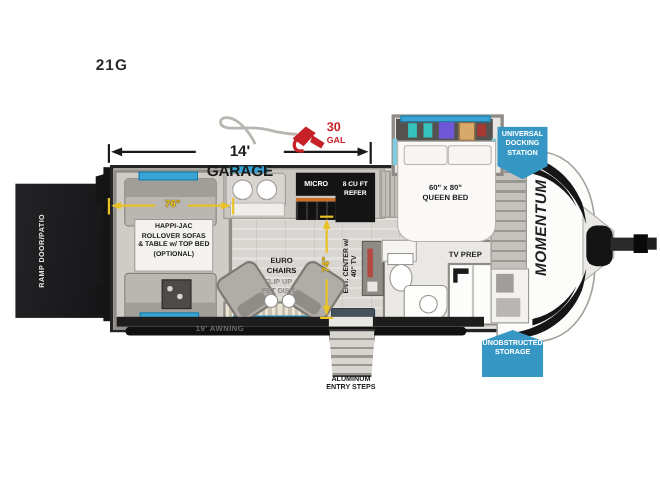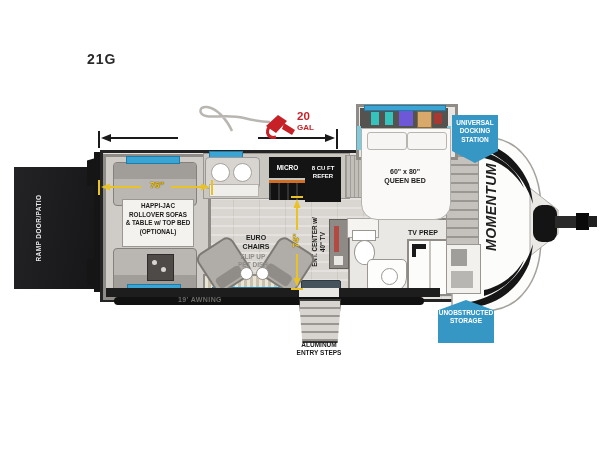--- a/index.html
+++ b/index.html
@@ -273,18 +273,19 @@
     <g stroke="#e9c227" stroke-width="2">
       <line x1="291" y1="197" x2="303" y2="197"></line>
       <line x1="291" y1="289" x2="303" y2="289"></line>
       <line x1="297" y1="205" x2="297" y2="230"></line>
       <line x1="297" y1="254" x2="297" y2="281"></line>
     </g>
     <polygon points="297,199 293.5,208 300.5,208" fill="#e9c227"></polygon>
     <polygon points="297,287 293.5,278 300.5,278" fill="#e9c227"></polygon>
   </svg>
 
-  <div id="fuel-val">20</div>
+  <div id="garage-lbl" class="lbl">14' GARAGE</div>
+  <div id="fuel-val">30</div>
   <div id="fuel-unit">GAL</div>
   <div id="dim76" class="lbl ydim">76"</div>
   <div id="dim74" class="lbl ydim">74"</div>
 
 </div>
 
 </body></html>

